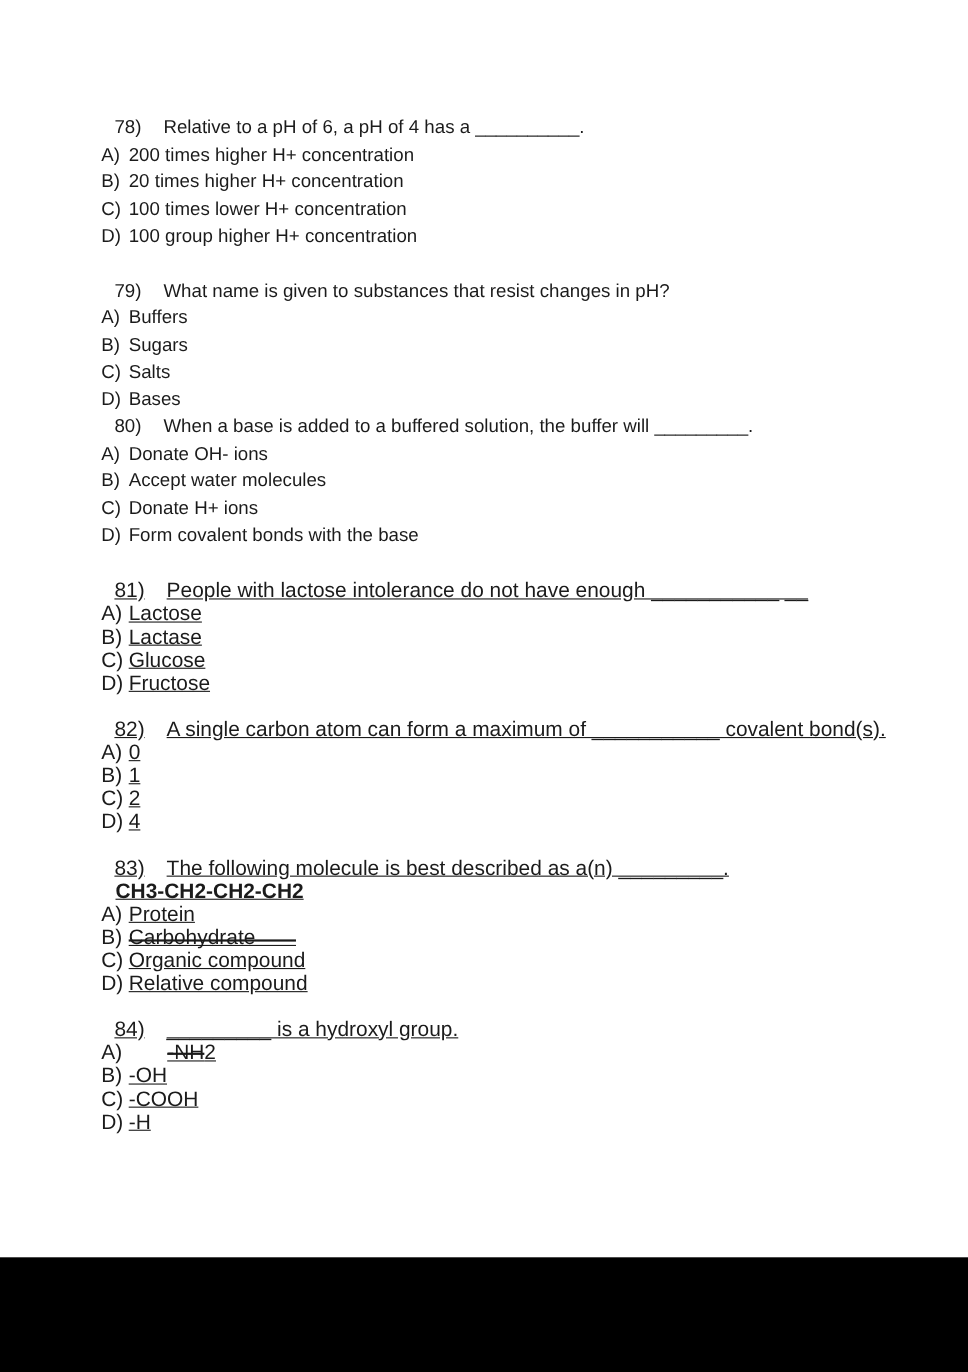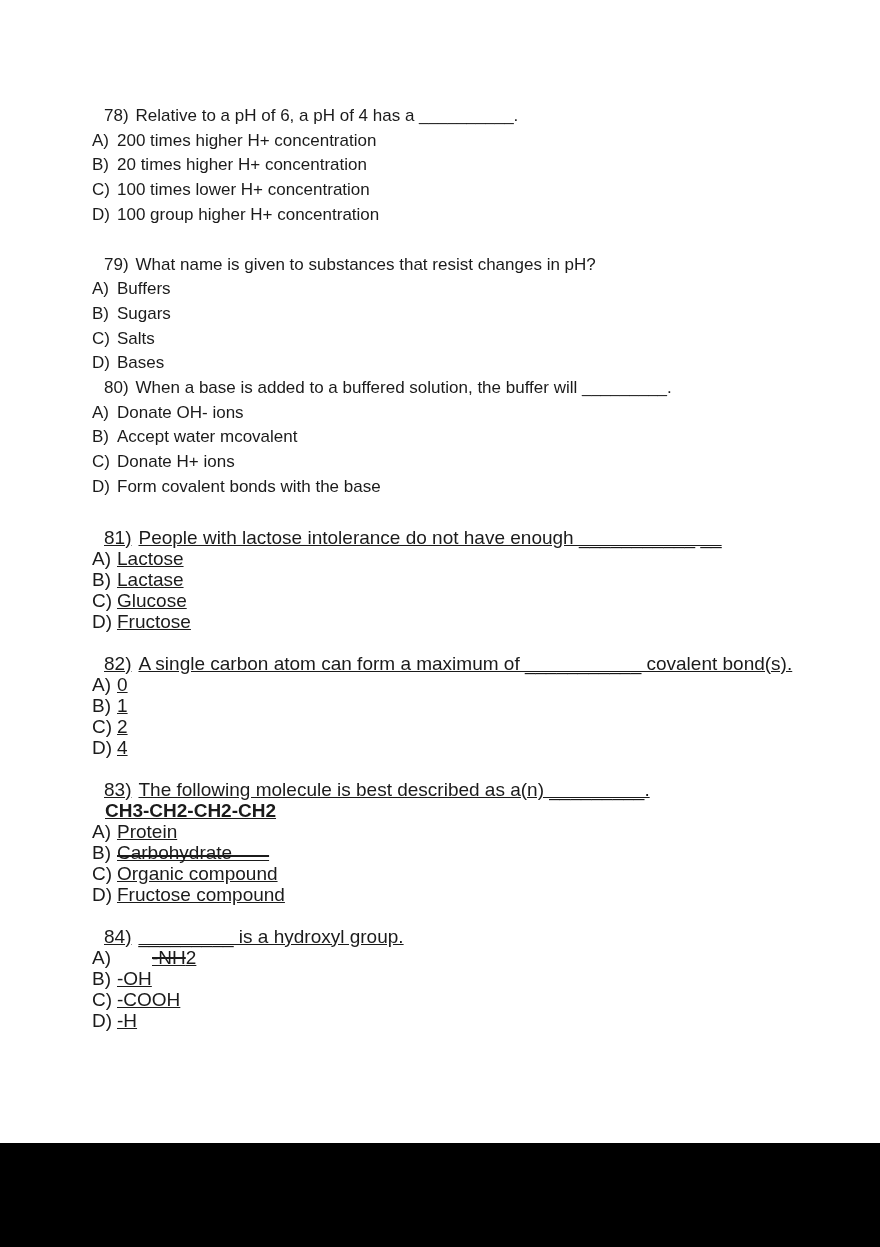--- a/index.html
+++ b/index.html
@@ -15,21 +15,21 @@
   .content {
     position: absolute;
     top: 104px;
     left: 0;
     width: 880px;
   }
   .q-large { font-size: 17px; line-height: 24.7px; }
   .q-small { font-size: 19px; line-height: 21px; text-decoration: underline; }
 
   .stem { padding-left: 104px; white-space: nowrap; }
-  .num  { margin-right: 7px; }
+  .num  { margin-right: 20px; }
 
   .opt  { padding-left: 92px; white-space: nowrap; }
   .opt .letter { display: inline-block; width: 25px; }
 
   .molecule { padding-left: 105px; font-weight: bold; }
 
   .mb-lg { margin-bottom: 25px; }
   .mb-xl { margin-bottom: 27px; }
   .mb-sm { margin-bottom: 21px; }
 
@@ -77,21 +77,21 @@
     <div class="opt"><span class="letter">B)</span><span><span>Sugars</span></span></div>
     <div class="opt"><span class="letter">C)</span><span><span>Salts</span></span></div>
     <div class="opt"><span class="letter">D)</span><span><span>Bases</span></span></div>
   </div>
 
   <div class="q-large mb-xl">
     <div class="stem">
       <span class="num">80)</span><span><span>When a base is added to a buffered solution, the buffer will _________.</span></span>
     </div>
     <div class="opt"><span class="letter">A)</span><span><span>Donate OH- ions</span></span></div>
-    <div class="opt"><span class="letter">B)</span><span><span class="seg-u">Accept water m</span><span>covalent</span></span></div>
+    <div class="opt"><span class="letter">B)</span><span><span class="seg-u">Accept water m</span><span>olecules</span></span></div>
     <div class="opt"><span class="letter">C)</span><span><span>Donate H+ ions</span></span></div>
     <div class="opt"><span class="letter">D)</span><span><span>Form covalent bonds with the base</span></span></div>
   </div>
 
   <div class="q-small mb-sm">
     <div class="stem">
       <span class="num">81)</span><span><span>People with lactose intolerance do not have enough ___________ __</span></span>
     </div>
     <div class="opt"><span class="letter">A)</span><span><span>Lactose</span></span></div>
     <div class="opt"><span class="letter">B)</span><span><span>Lactase</span></span></div>
@@ -110,21 +110,21 @@
   </div>
 
   <div class="q-small mb-sm">
     <div class="stem">
       <span class="num">83)</span><span><span>The following molecule is best described as a(n) _________.</span></span>
     </div>
     <div class="molecule">CH3-CH2-CH2-CH2</div>
     <div class="opt"><span class="letter">A)</span><span><span>Protein</span></span></div>
     <div class="opt"><span class="letter">B)</span><span><span class="seg-strike-low">Carbohydrate&nbsp;&nbsp;&nbsp;&nbsp;&nbsp;&nbsp;&nbsp;</span></span></div>
     <div class="opt"><span class="letter">C)</span><span><span>Organic compound</span></span></div>
-    <div class="opt"><span class="letter">D)</span><span><span>Fructose compound</span></span></div>
+    <div class="opt"><span class="letter">D)</span><span><span>Relative compound</span></span></div>
   </div>
 
   <div class="q-small">
     <div class="stem">
       <span class="num">84)</span><span><span>_________ is a hydroxyl group.</span></span>
     </div>
     <div class="opt"><span class="letter">A)</span><span><span class="seg-strike">-NH</span><span>2</span></span></div>
     <div class="opt"><span class="letter">B)</span><span><span>-OH</span></span></div>
     <div class="opt"><span class="letter">C)</span><span><span>-COOH</span></span></div>
     <div class="opt"><span class="letter">D)</span><span><span>-H</span></span></div>

